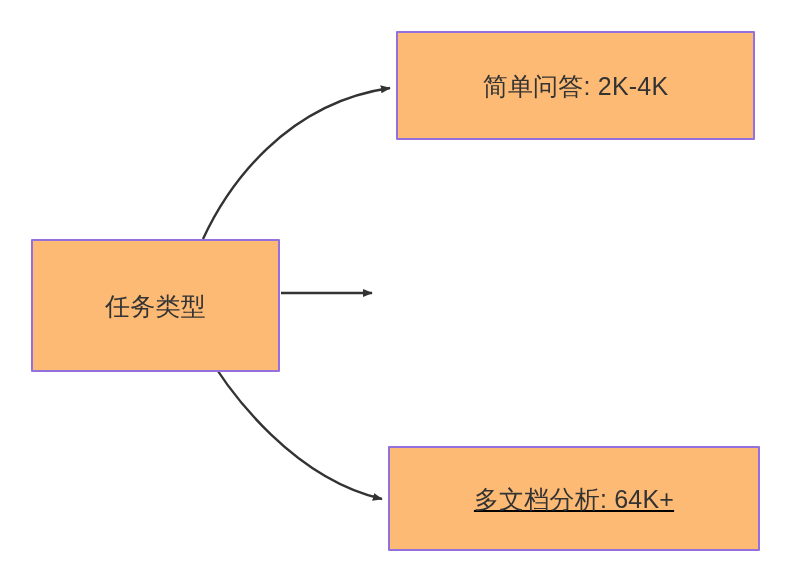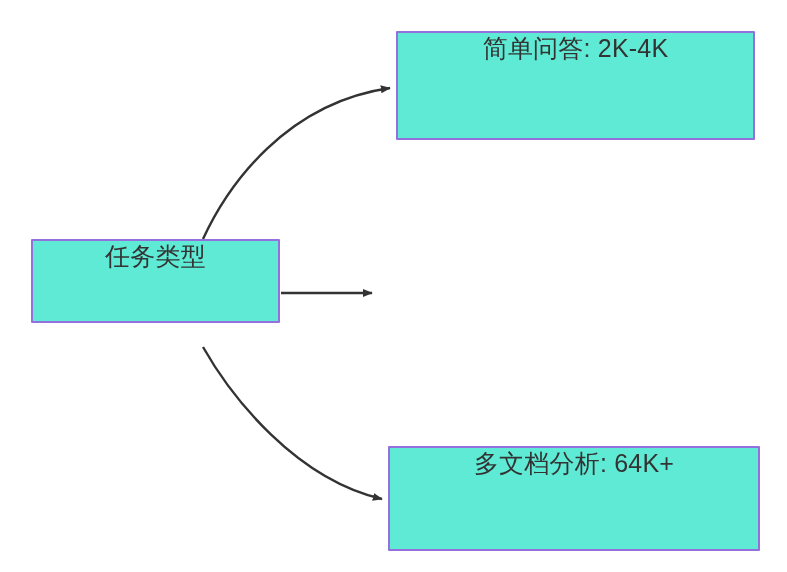--- a/index.html
+++ b/index.html
@@ -23,39 +23,40 @@
     position: absolute;
     left: 0;
     top: 0;
     width: 787px;
     height: 572px;
     pointer-events: none;
   }
   .flow-node {
     position: absolute;
     box-sizing: border-box;
-    background: #5eead4;
+    background: #fdba74;
     border: 2px solid #9370db;
     border-radius: 1px;
     display: flex;
+    align-items: center;
     justify-content: center;
     text-align: center;
   }
   .flow-node .node-label {
     color: #333333;
     font-size: 25px;
     line-height: 1.2;
     letter-spacing: 0.2px;
     white-space: nowrap;
   }
   
-  #node-root      { left: 31px;  top: 239px; width: 249px; height: 84px; }
+  #node-root      { left: 31px;  top: 239px; width: 249px; height: 133px; }
   #node-simple-qa { left: 396px; top: 31px;  width: 359px; height: 109px; }
   #node-doc-sum   { left: 378px; top: 240px; width: 392px; height: 107px; }
-  #node-multi-doc { left: 388px; top: 446px; width: 372px; height: 105px; }
+  #node-multi-doc { left: 388px; top: 446px; width: 372px; height: 105px; text-decoration: underline; }
 </style>
 </head>
 <body>
 
 <div id="diagram-canvas">
 
   <svg id="edge-layer" viewBox="0 0 787 572" width="787" height="572" xmlns="http://www.w3.org/2000/svg">
     <defs>
       <marker id="arrowhead" markerWidth="10" markerHeight="8" refX="9.2" refY="4" orient="auto" markerUnits="userSpaceOnUse">
         <path d="M 0 0 L 10 4 L 0 8 z" fill="#333333"></path>

